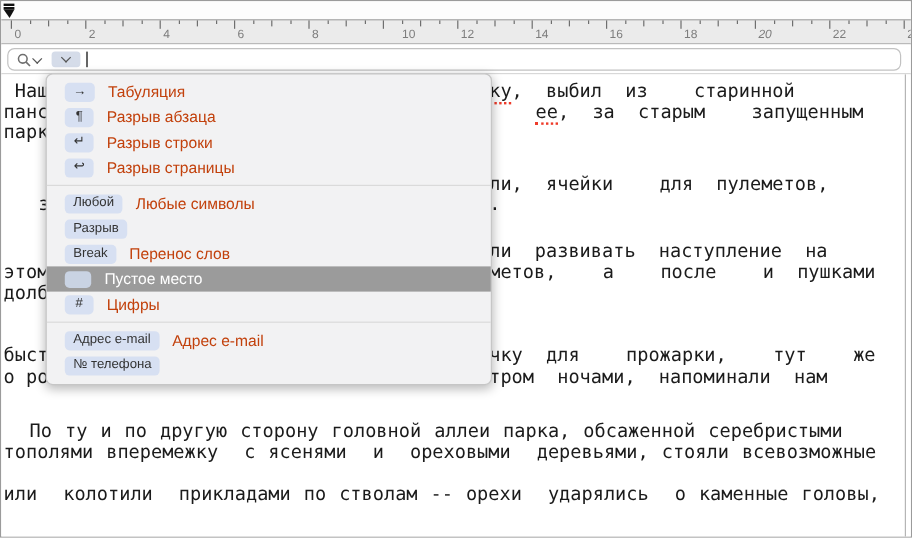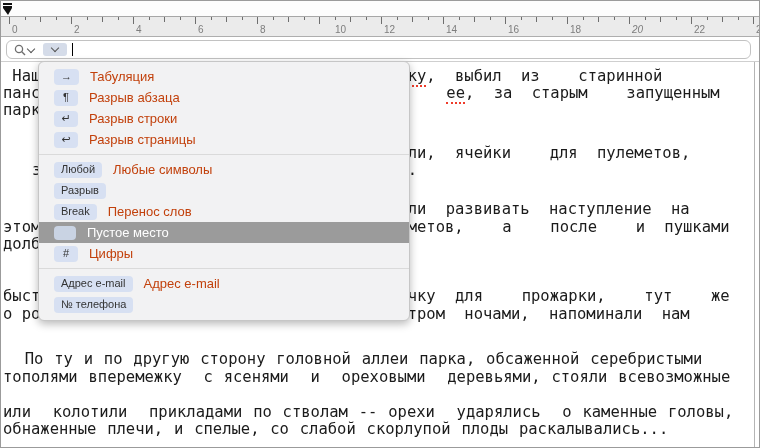--- a/index.html
+++ b/index.html
@@ -161,21 +161,20 @@
     <div class="doc-line doc-left" style="top: 157px;">этом</div>
     <div class="doc-line doc-right" style="top: 157px;">нометов,  а  после  и пушками</div>
     <div class="doc-line doc-left" style="top: 174px;">долб</div>
     <div class="doc-line doc-left" style="top: 226px;">быст</div>
     <div class="doc-line doc-right" style="top: 226px;">бочку для  прожарки,  тут  же</div>
     <div class="doc-line doc-left" style="top: 244px;">о ро</div>
     <div class="doc-line doc-right" style="top: 244px;">ветром ночами, напоминали нам</div>
     <div class="doc-line doc-para" style="top: 289px;">  По ту и по другую сторону головной аллеи парка, обсаженной серебристыми</div>
     <div class="doc-line doc-para" style="top: 306.5px;">тополями вперемежку  с ясенями  и  ореховыми  деревьями, стояли всевозможные</div>
     <div class="doc-line doc-para" style="top: 341.5px;">или  колотили  прикладами по стволам -- орехи  ударялись  о каменные головы,</div>
-    <div class="doc-line doc-para" style="top: 359px;">обнаженные плечи, и спелые, со слабой скорлупой плоды раскалывались...</div>
   </div>
 <div id="right-edge"></div>
 
 <div id="menu">
     <div class="menu-item">
       <span class="badge">→</span>
       <span class="menu-label">Табуляция</span>
     </div>
     <div class="menu-item">
       <span class="badge">¶</span>

